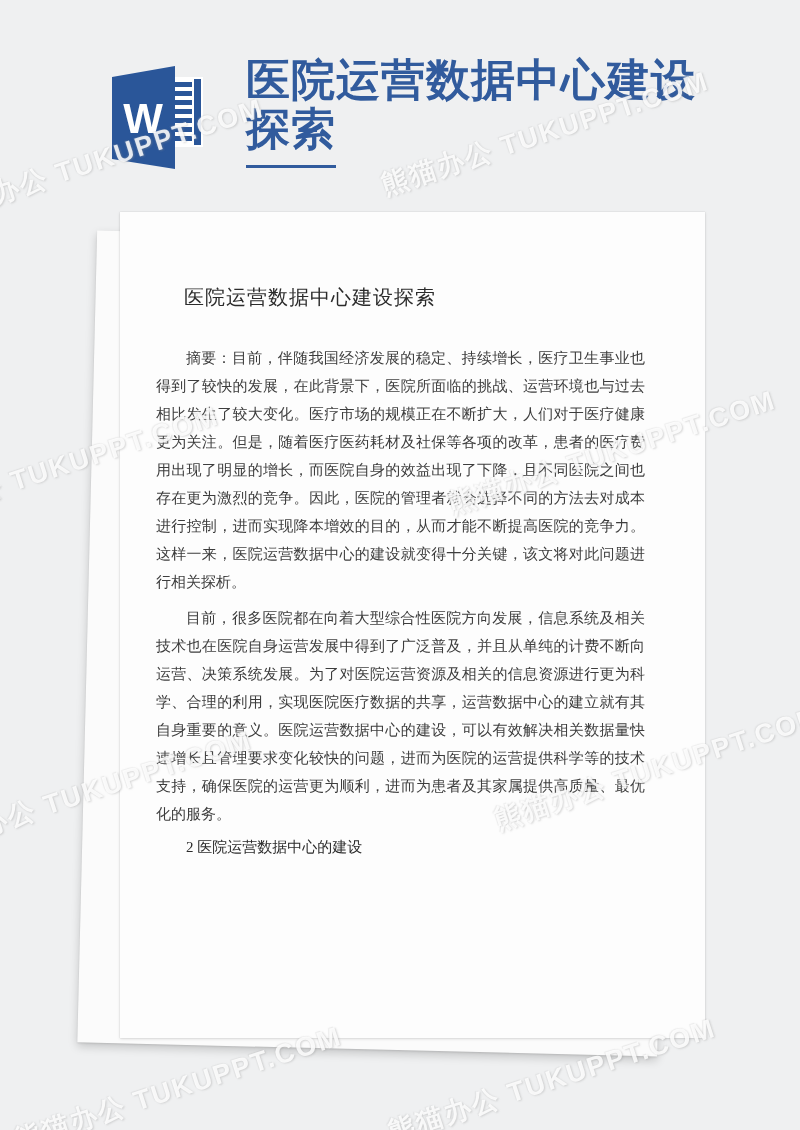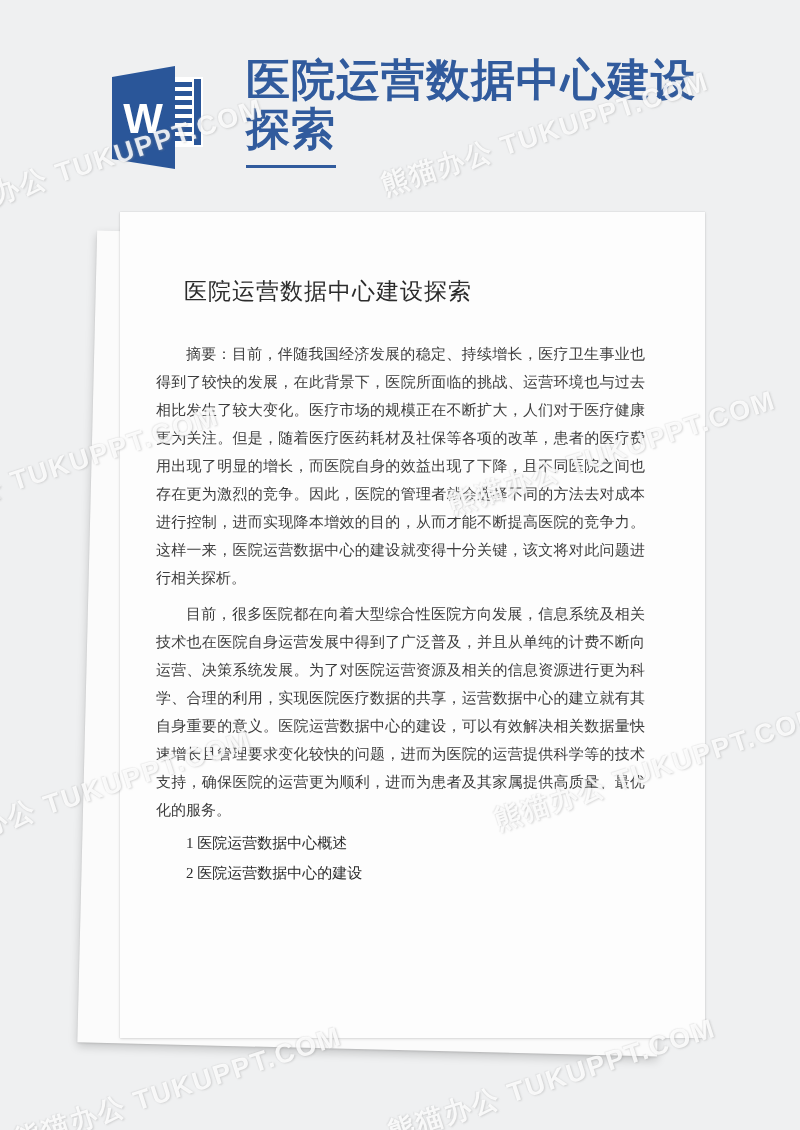--- a/index.html
+++ b/index.html
@@ -45,23 +45,23 @@
     box-sizing:border-box;
     padding:64px 60px 0 36px;
   }
 
   
   .doc-content{
     font-family:"Liberation Serif","DejaVu Serif",serif;
     color:#3d3d3d;
   }
   .doc-title{
-    font-size:23px;
+    font-size:20px;
     color:#2b2b2b;
-    margin:0 0 33px 28px;
+    margin:8px 0 33px 28px;
     font-weight:400;
     letter-spacing:1px;
   }
   .para{
     font-size:15px;
     line-height:28px;
     text-align:justify;
     text-indent:2em;
     margin:0 0 8px 0;
     word-break:break-all;
@@ -118,21 +118,20 @@
     <span class="u">探索</span>
   </a>
 
   <div class="sheet-behind"></div>
 
   <div class="doc-page">
     <div class="doc-content" id="doc-content">
         <p class="doc-title">医院运营数据中心建设探索</p>
         <p class="para">摘要：目前，伴随我国经济发展的稳定、持续增长，医疗卫生事业也得到了较快的发展，在此背景下，医院所面临的挑战、运营环境也与过去相比发生了较大变化。医疗市场的规模正在不断扩大，人们对于医疗健康更为关注。但是，随着医疗医药耗材及社保等各项的改革，患者的医疗费用出现了明显的增长，而医院自身的效益出现了下降，且不同医院之间也存在更为激烈的竞争。因此，医院的管理者就会选择不同的方法去对成本进行控制，进而实现降本增效的目的，从而才能不断提高医院的竞争力。这样一来，医院运营数据中心的建设就变得十分关键，该文将对此问题进行相关探析。</p>
         <p class="para">目前，很多医院都在向着大型综合性医院方向发展，信息系统及相关技术也在医院自身运营发展中得到了广泛普及，并且从单纯的计费不断向运营、决策系统发展。为了对医院运营资源及相关的信息资源进行更为科学、合理的利用，实现医院医疗数据的共享，运营数据中心的建立就有其自身重要的意义。医院运营数据中心的建设，可以有效解决相关数据量快速增长且管理要求变化较快的问题，进而为医院的运营提供科学等的技术支持，确保医院的运营更为顺利，进而为患者及其家属提供高质量、最优化的服务。</p>
-        <p class="doc-heading">1 医院运营数据中心概述</p>
         <p class="doc-heading">2 医院运营数据中心的建设</p>
       </div>
   </div>
 
   <div id="wm-layer">
       <div class="wm" style="left: 100px; top: 160px;">熊猫办公 TUKUPPT.COM</div>
       <div class="wm" style="left: 545px; top: 133px;">熊猫办公 TUKUPPT.COM</div>
       <div class="wm" style="left: 55px; top: 468px;">熊猫办公 TUKUPPT.COM</div>
       <div class="wm" style="left: 612px; top: 452px;">熊猫办公 TUKUPPT.COM</div>
       <div class="wm" style="left: 88px; top: 792px;">熊猫办公 TUKUPPT.COM</div>

